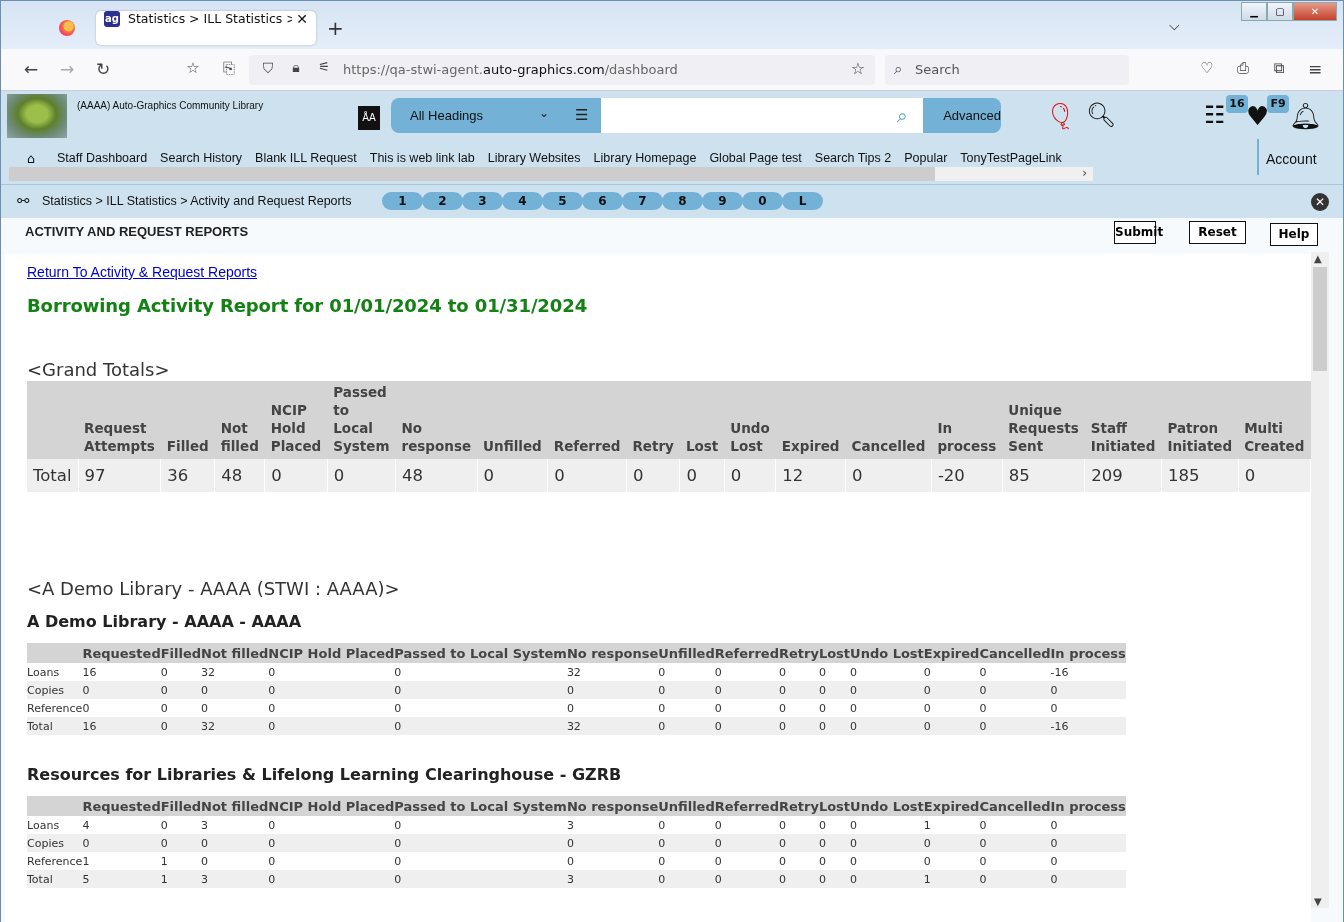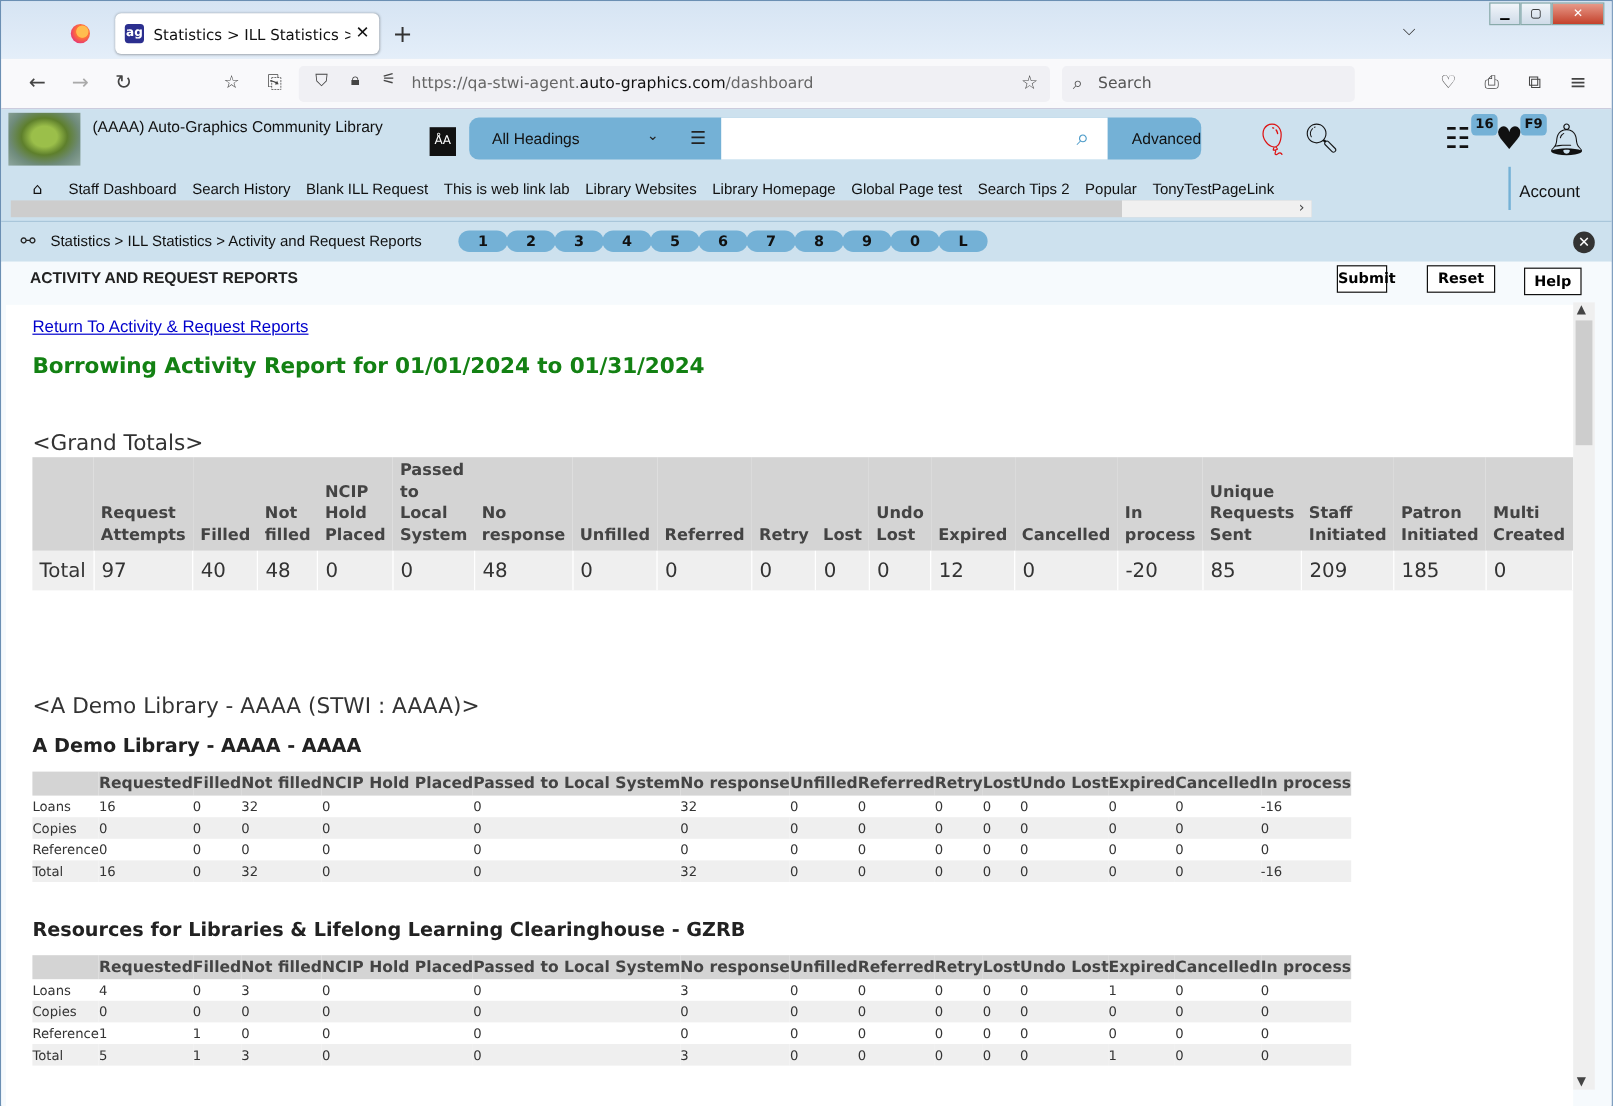--- a/index.html
+++ b/index.html
@@ -1,41 +1,41 @@
 <!DOCTYPE html>
 <html><head>
 <meta charset="utf-8">
 <style>
 * { box-sizing: border-box; margin: 0; padding: 0; }
 html, body { width: 1344px; height: 922px; overflow: hidden; font-family: "DejaVu Sans", sans-serif; background: #dfe9f3; }
 .win { position: absolute; left: 0; top: 0; width: 1344px; height: 922px; border: 1px solid #6b8fb3; background: #dbe7f4; }
 
 .tabstrip { position: absolute; left: 0; top: 0; width: 1342px; height: 48px; background: linear-gradient(#d6e4f3, #e4eef9); }
 .ff-logo { position: absolute; left: 58px; top: 19px; width: 16px; height: 16px; border-radius: 50%; background: radial-gradient(circle at 60% 40%, #ffbd4f 0 35%, #ff7139 40%, #e3307b 80%, #7542e5 100%); }
-.tab { position: absolute; left: 95px; top: 10px; width: 220px; height: 34px; background: #fff; border-radius: 5px; box-shadow: 0 0 2px rgba(0,0,0,.3); display: flex; align-items: center; padding: 0 8px; font-size: 12.5px; color: #111; }
+.tab { position: absolute; left: 95px; top: 10px; width: 220px; height: 34px; background: #fff; border-radius: 5px; box-shadow: 0 0 2px rgba(0,0,0,.3); display: flex; padding: 0 8px; font-size: 12.5px; color: #111; }
 .tab .fav { width: 16px; height: 16px; background: #2b2f8f; border-radius: 3px; color: #fff; font-size: 10px; font-weight: bold; text-align: center; line-height: 16px; margin-right: 8px; flex: none; }
 .tab .ttl { flex: 1; white-space: nowrap; overflow: hidden; }
 .tab .x { font-size: 14px; margin-left: 4px; cursor: pointer; }
 .newtab { position: absolute; left: 326px; top: 15px; font-size: 20px; color: #333; cursor: pointer; }
 .tablist { position: absolute; left: 1168px; top: 16px; font-size: 14px; color: #333; }
 .wctl { position: absolute; right: 6px; top: 1px; display: flex; }
 .wctl div { width: 26px; height: 19px; border: 1px solid #8aa; background: linear-gradient(#f1f5fa, #cfdbe8); font-size: 10px; text-align: center; line-height: 17px; }
 .wctl .close { width: 44px; background: linear-gradient(#e79a8a, #c4412b); color: #fff; font-weight: bold; }
 
 .navbar { position: absolute; left: 0; top: 48px; width: 1342px; height: 42px; background: #f9f9fb; border-bottom: 1px solid #ccd; }
 .nb-icon { position: absolute; top: 10px; font-size: 17px; color: #444; cursor: pointer; width: 22px; text-align: center; }
 .urlbar { position: absolute; left: 248px; top: 6px; width: 626px; height: 30px; background: #f0f0f4; border-radius: 4px; }
 .urlbar .url { position: absolute; left: 94px; top: 7px; font-size: 13px; color: #666; }
 .urlbar .url b { color: #111; font-weight: normal; }
 .searchbar { position: absolute; left: 884px; top: 6px; width: 244px; height: 30px; background: #f0f0f4; border-radius: 4px; font-size: 13px; color: #555; padding: 7px 0 0 30px; }
 .searchbar .mag { position: absolute; left: 9px; top: 5px; font-size: 15px; }
 
 .apphdr { position: absolute; left: 0; top: 90px; width: 1342px; height: 93px; background: #cde1ee; }
 .logo { position: absolute; left: 6px; top: 3px; width: 60px; height: 44px; background: radial-gradient(ellipse at 50% 45%, #9bbf4a 0 25%, #5e7f2c 45%, #6f8b7a 70%, #8ea6a0 100%); }
-.libname { position: absolute; left: 76px; top: 3px; font-size: 13px; line-height: 24px; color: #111; font-family: "Liberation Sans", sans-serif; width: 260px; }
+.libname { position: absolute; left: 76px; top: 3px; font-size: 10px; line-height: 24px; color: #111; font-family: "Liberation Sans", sans-serif; width: 260px; }
 .langicon { position: absolute; left: 357px; top: 15px; width: 22px; height: 24px; background: #111; color: #fff; font-size: 10px; text-align: center; line-height: 24px; }
 .searchgrp { position: absolute; left: 390px; top: 7px; width: 610px; height: 35px; background: #74b1d6; border-radius: 8px; }
 .sg-sel { position: absolute; left: 19px; top: 10px; font-size: 13px; color: #111; font-family: "Liberation Sans", sans-serif; }
 .sg-chev { position: absolute; left: 148px; top: 8px; font-size: 12px; color: #222; }
 .sg-db { position: absolute; left: 184px; top: 8px; font-size: 15px; color: #222; }
 .sg-input { position: absolute; left: 210px; top: 0; width: 322px; height: 35px; background: #fff; border: none; }
 .sg-mag { position: absolute; left: 506px; top: 6px; font-size: 19px; color: #4e9cc9; }
 .sg-adv { position: absolute; left: 532px; top: 0; width: 78px; height: 35px; color: #111; font-size: 13px; line-height: 35px; text-align: right; font-family: "Liberation Sans", sans-serif; cursor: pointer; }
 .hicon { position: absolute; top: 10px; font-size: 26px; color: #111; cursor: pointer; }
 .badge { position: absolute; width: 22px; height: 18px; border-radius: 4px; background: #74b1d6; color: #111; font-size: 11px; font-weight: bold; text-align: center; line-height: 18px; }
@@ -206,21 +206,21 @@
               <th>Staff Initiated</th>
               <th>Patron Initiated</th>
               <th>Multi Created</th>
               <th>Multi Requests</th>
             </tr>
           </thead>
         <tbody>
             <tr id="gt-row">
               <td>Total</td>
               <td>97</td>
-              <td>40</td>
+              <td>36</td>
               <td>48</td>
               <td>0</td>
               <td>0</td>
               <td>48</td>
               <td>0</td>
               <td>0</td>
               <td>0</td>
               <td>0</td>
               <td>0</td>
               <td>12</td>

